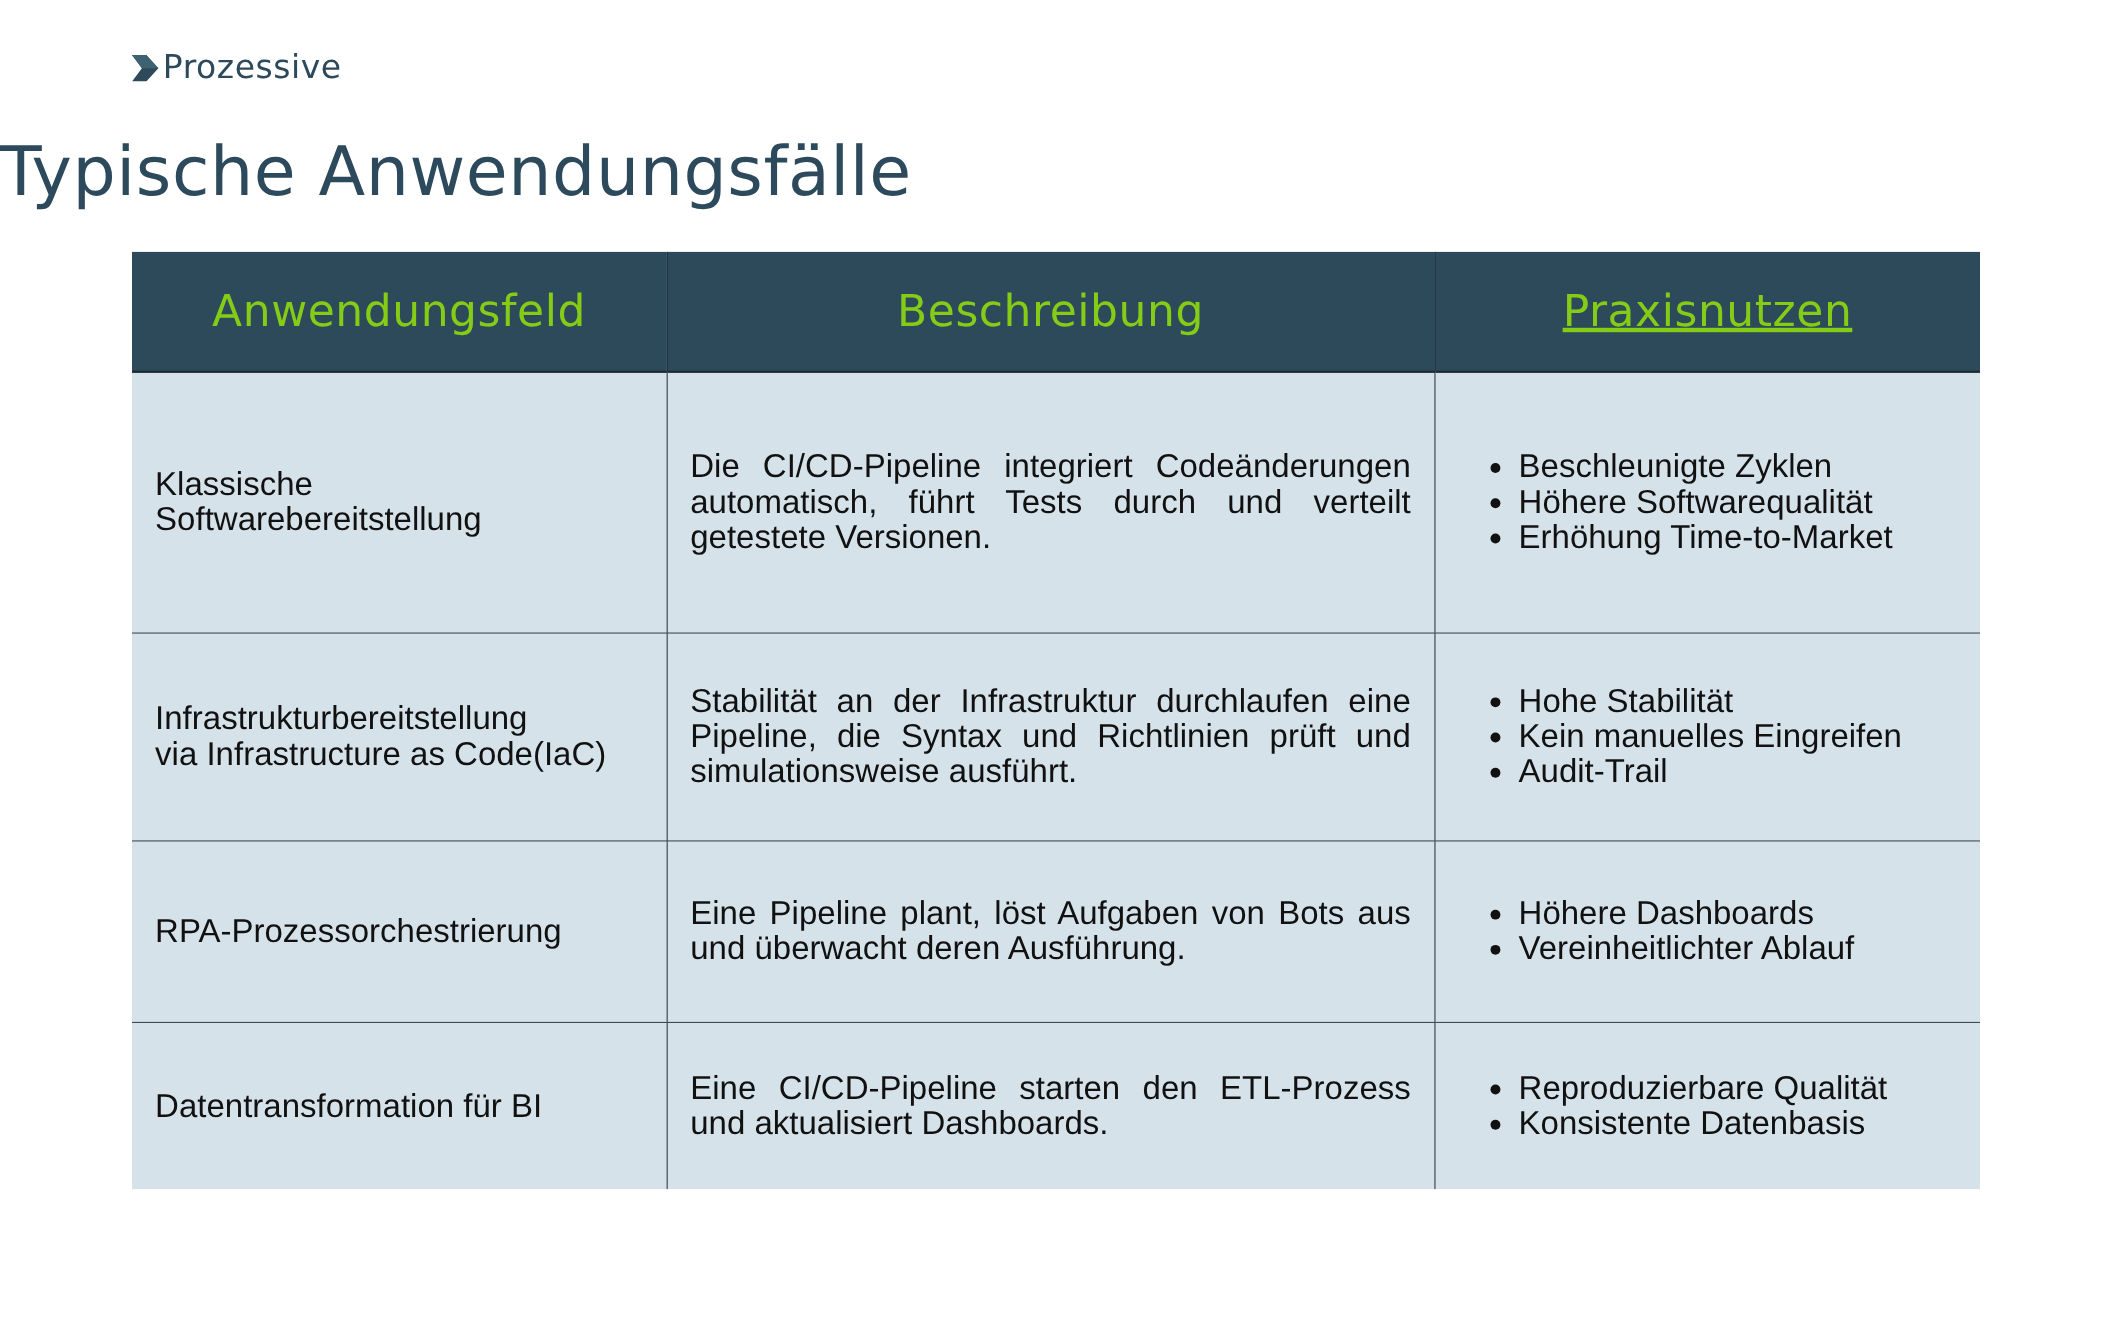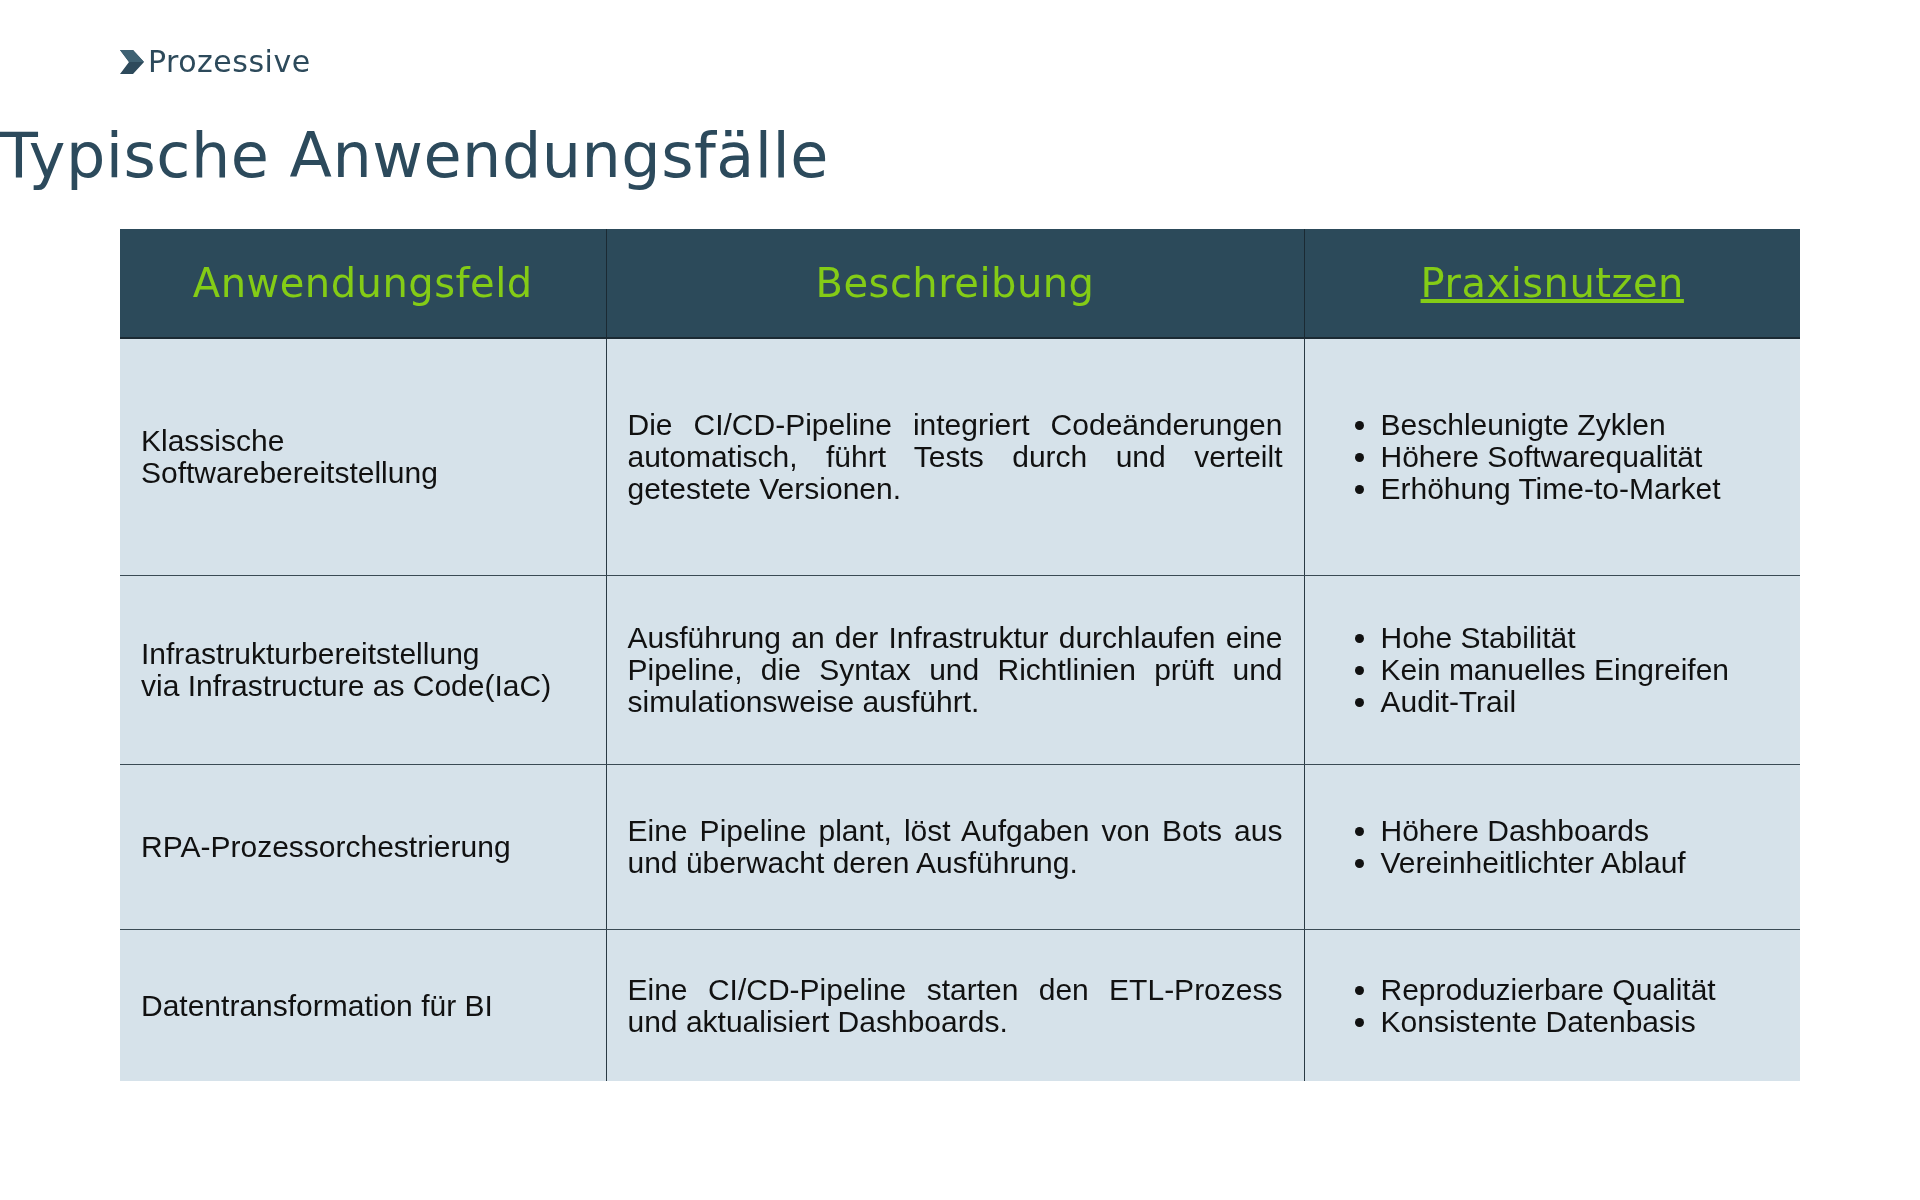--- a/index.html
+++ b/index.html
@@ -155,21 +155,21 @@
           <li><span class="bullet"></span><span>Höhere Softwarequalität</span></li>
           <li><span class="bullet"></span><span>Erhöhung Time-to-Market</span></li>
         </ul>
       </td>
     </tr>
     <tr class="r2">
       <td class="field">
         <span class="line">Infrastrukturbereitstellung</span>
         <span class="line">via Infrastructure as Code(IaC)</span>
       </td>
-      <td class="desc">Ausführung an der Infrastruktur durchlaufen eine Pipeline, die Syntax und Richtlinien prüft und simulationsweise ausführt.</td>
+      <td class="desc">Stabilität an der Infrastruktur durchlaufen eine Pipeline, die Syntax und Richtlinien prüft und simulationsweise ausführt.</td>
       <td>
         <ul class="benefits">
           <li><span class="bullet"></span><span>Hohe Stabilität</span></li>
           <li><span class="bullet"></span><span>Kein manuelles Eingreifen</span></li>
           <li><span class="bullet"></span><span>Audit-Trail</span></li>
         </ul>
       </td>
     </tr>
     <tr class="r3">
       <td class="field">

